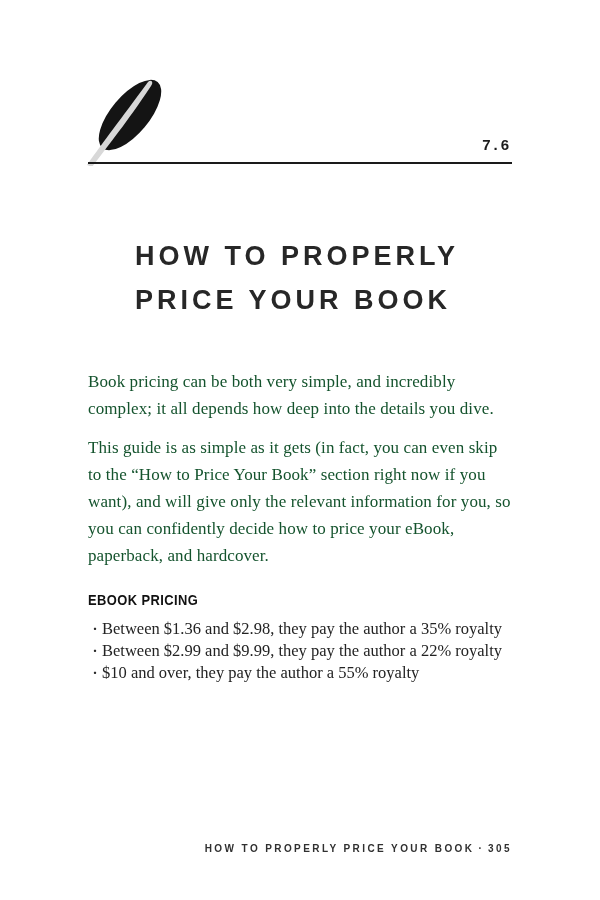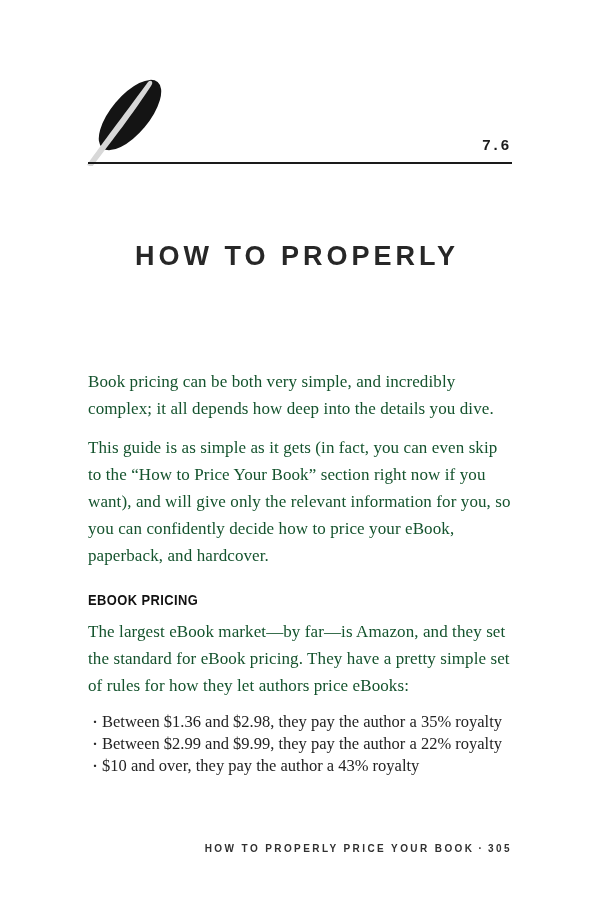--- a/index.html
+++ b/index.html
@@ -74,42 +74,42 @@
   <svg class="quill" viewBox="0 0 82 96" aria-hidden="true">
     <ellipse cx="46" cy="45" rx="19" ry="43" transform="rotate(40 46 45)" fill="#141414"></ellipse>
     <path d="M3,95 C20,71 36,50 64,12 C67,9 70,12 67,16 C41,55 26,73 8,97 Z" fill="#d8d8d8"></path>
   </svg>
 
   <div class="chapter-number">7.6</div>
   <div class="header-rule"></div>
 
   <h1 class="title">
     <span>HOW TO PROPERLY</span>
+    <span>PRICE YOUR BOOK</span>
   </h1>
 
   <div class="body">
     <p>Book pricing can be both very simple, and incredibly complex; it all depends how deep into the details you dive.</p>
     <p>This guide is as simple as it gets (in fact, you can even skip to the “How to Price Your Book” section right now if you want), and will give only the relevant information for you, so you can confidently decide how to price your eBook, paperback, and hardcover.</p>
 
     <h2 class="section-heading">EBOOK PRICING</h2>
 
-    <p>The largest eBook market—by far—is Amazon, and they set the standard for eBook pricing. They have a pretty simple set of rules for how they let authors price eBooks:</p>
 
     <ul class="bullets">
       <li>
         <span class="bullet-dot">·</span>
         <span class="bullet-text">Between $1.36 and $2.98, they pay the author a 35% royalty</span>
       </li>
       <li>
         <span class="bullet-dot">·</span>
         <span class="bullet-text">Between $2.99 and $9.99, they pay the author a 22% royalty</span>
       </li>
       <li>
         <span class="bullet-dot">·</span>
-        <span class="bullet-text">$10 and over, they pay the author a 43% royalty</span>
+        <span class="bullet-text">$10 and over, they pay the author a 55% royalty</span>
       </li>
     </ul>
   </div>
 
   <div class="footer">
     <span>HOW TO PROPERLY PRICE YOUR BOOK</span><span class="sep">·</span><span>305</span>
   </div>
 
 </div>
 

